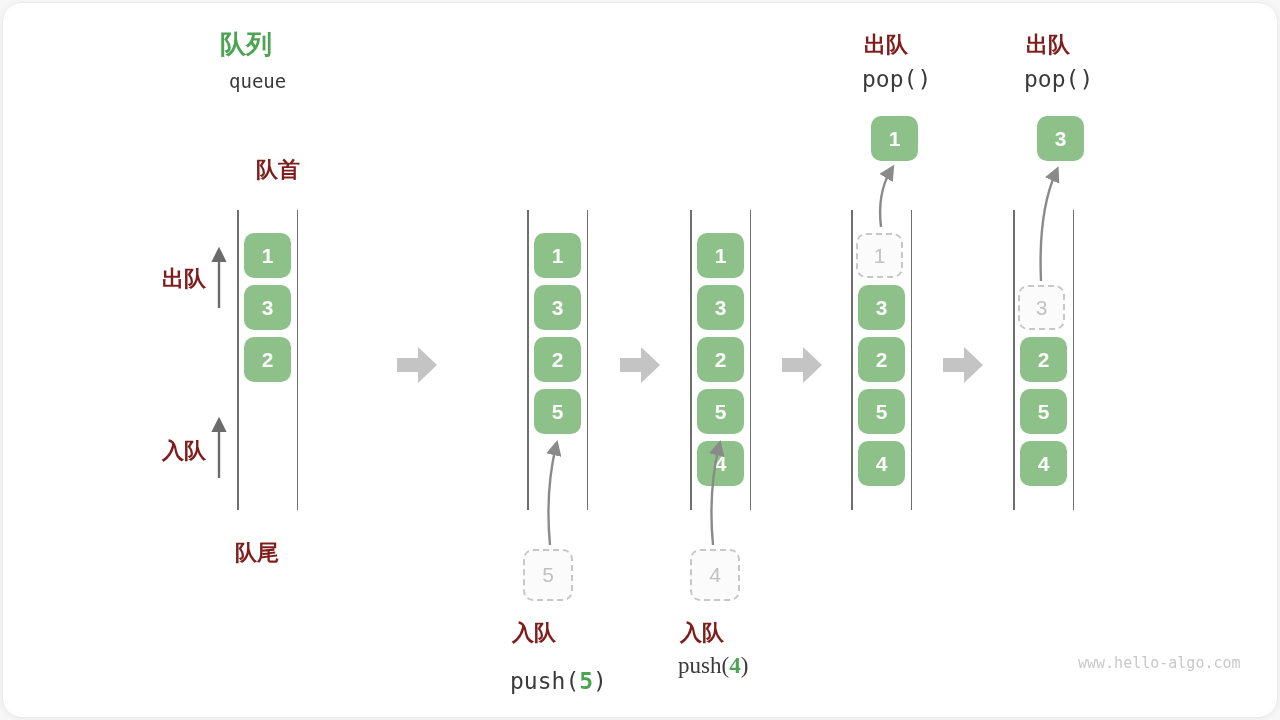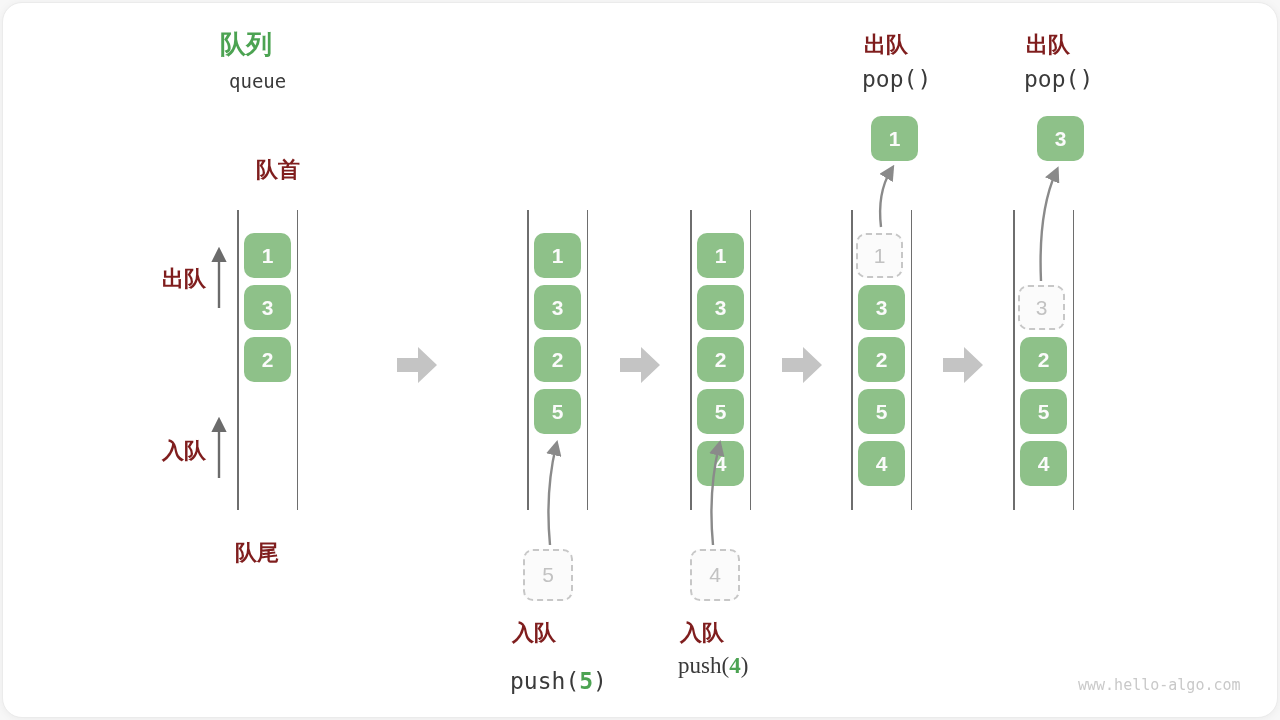--- a/index.html
+++ b/index.html
@@ -61,21 +61,21 @@
   .pop1-call{left:862px;top:66px;}
   .pop2-name{left:1026px;top:32px;}
   .pop2-call{left:1024px;top:66px;}
 
   .push5-name{left:512px;top:620px;}
   .push5-call{left:510px;top:668px;}
   .push4-name{left:680px;top:620px;}
   .push4-call{left:678px;top:653px;font-family:Liberation Serif, serif;}
 
   .watermark{
-    left:1078px;top:677px;font-size:15px;color:#c9c9c9;
+    left:1078px;top:655px;font-size:15px;color:#c9c9c9;
     font-family:"DejaVu Sans Mono","Liberation Mono",monospace;
   }
   svg.overlay{position:absolute;left:0;top:0;pointer-events:none;}
 </style>
 </head>
 <body>
 
 <div class="card"></div>
 
 <div class="abs title-zh">队列</div>

